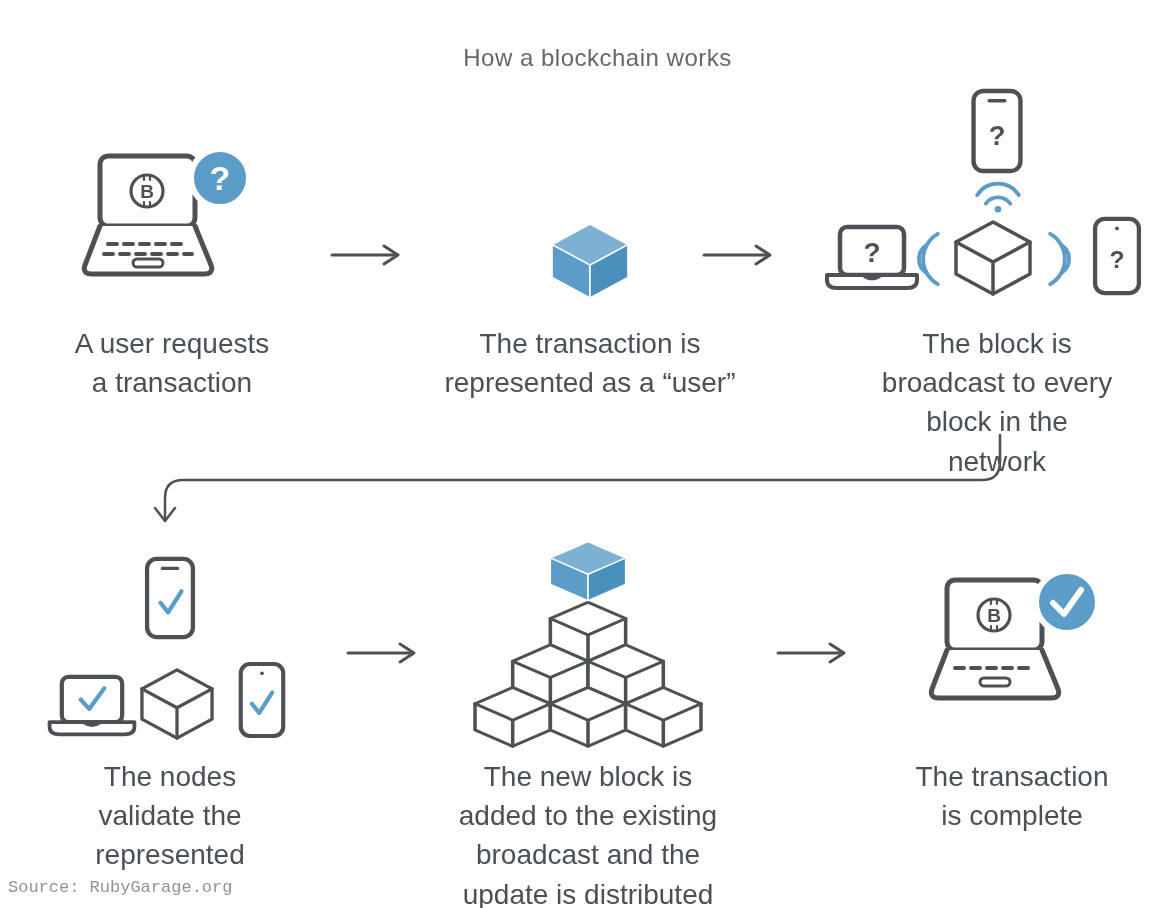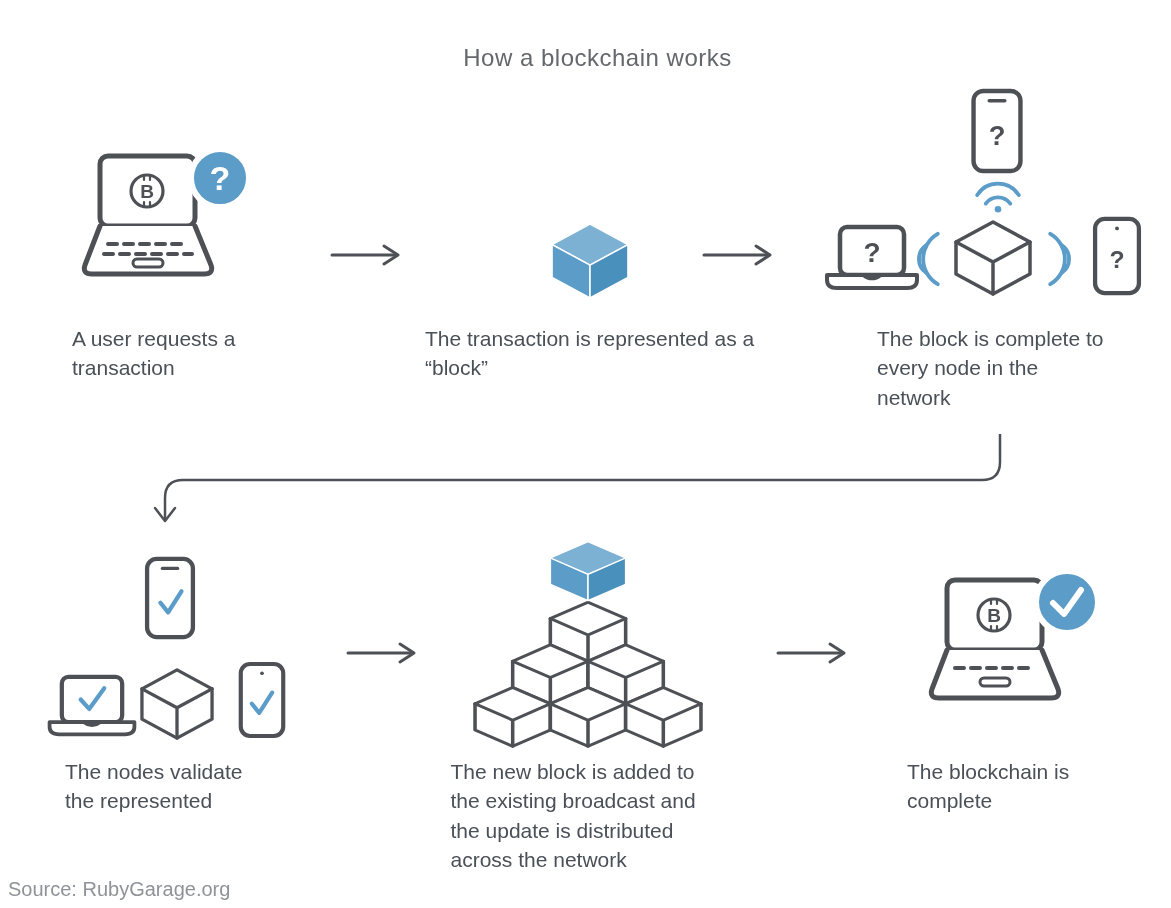--- a/index.html
+++ b/index.html
@@ -13,24 +13,24 @@
     width:1171px;height:908px;position:relative;overflow:hidden;
     font-family:"Liberation Sans","DejaVu Sans",sans-serif;color:var(--text);
   }
   .abs{position:absolute;}
   .title{
     position:absolute;top:44px;left:50%;transform:translateX(-50%);
     font-size:24px;font-weight:400;letter-spacing:.5px;color:var(--title);white-space:nowrap;margin-left:12px;
   }
   .caption{
     position:absolute;transform:translateX(-50%);
-    font-size:21px;line-height:1.4;color:var(--text);
+    text-align:center;font-size:28px;line-height:1.4;color:var(--text);
   }
   .source{
-    position:absolute;left:8px;top:878px;font-size:20px;color:var(--source);
+    position:absolute;left:8px;top:878px;font-size:17px;color:var(--source);font-family:Liberation Mono, monospace;
   }
   
   .s-dark{stroke:var(--outline);fill:none;stroke-linecap:round;stroke-linejoin:round;}
   .f-dark{fill:var(--outline);}
   .fw-sd{fill:#fff;stroke:var(--outline);stroke-linecap:round;stroke-linejoin:round;}
   .s-acc{stroke:var(--accent);fill:none;stroke-linecap:round;stroke-linejoin:round;}
   .f-acc{fill:var(--accent);}
   .cube-top{fill:var(--cube_top);stroke:#fff;stroke-width:1.5;stroke-linejoin:round;}
   .cube-left{fill:var(--cube_left);stroke:#fff;stroke-width:1.5;stroke-linejoin:round;}
   .cube-right{fill:var(--cube_right);stroke:#fff;stroke-width:1.5;stroke-linejoin:round;}
@@ -76,21 +76,21 @@
 <div class="caption" style="left:172px;top:324px;width:200px">A user requests a transaction</div>
 
 <svg class="abs" style="left:330px;top:243px" width="78" height="24" viewBox="0 0 78 24">
   <line class="s-dark" stroke-width="3" x1="2" y1="12" x2="64" y2="12"></line>
   <path class="s-dark" stroke-width="3" d="M54 3 L68 12 L54 21"></path>
 </svg>
 
 <svg class="abs" style="left:550px;top:222px" width="80" height="78" viewBox="0 0 78 76">
   <use href="#bcube"></use>
 </svg>
-<div class="caption" style="left:590px;top:324px;width:330px">The transaction is represented as a “block”</div>
+<div class="caption" style="left:590px;top:324px;width:330px">The transaction is represented as a “user”</div>
 
 <svg class="abs" style="left:702px;top:243px" width="78" height="24" viewBox="0 0 78 24">
   <line class="s-dark" stroke-width="3" x1="2" y1="12" x2="64" y2="12"></line>
   <path class="s-dark" stroke-width="3" d="M54 3 L68 12 L54 21"></path>
 </svg>
 
 <svg class="abs" style="left:970px;top:88px" width="54" height="86" viewBox="0 0 54 88">
   <rect class="fw-sd" stroke-width="4.5" x="3" y="3" width="48" height="82" rx="10"></rect>
   <line class="s-dark" stroke-width="3.5" x1="19" y1="13" x2="35" y2="13"></line>
   <text class="glyph" x="27" y="58" font-size="28" text-anchor="middle">?</text>
@@ -115,21 +115,21 @@
 </svg>
 <svg class="abs" style="left:1042px;top:228px" width="34" height="62" viewBox="0 0 34 64">
   <path class="s-acc" stroke-width="4" d="M8 6 A 30 30 0 0 1 8 58"></path>
   <path class="s-acc" stroke-width="4" d="M20 18 A 17 17 0 0 1 20 46"></path>
 </svg>
 <svg class="abs" style="left:1092px;top:216px" width="50" height="80" viewBox="0 0 52 84">
   <rect class="fw-sd" stroke-width="4.5" x="3" y="3" width="46" height="78" rx="10"></rect>
   <circle class="f-dark" cx="26" cy="13" r="2"></circle>
   <text class="glyph" x="26" y="55" font-size="26" text-anchor="middle">?</text>
 </svg>
-<div class="caption" style="left:997px;top:324px;width:240px">The block is complete to every node in the network</div>
+<div class="caption" style="left:997px;top:324px;width:240px">The block is broadcast to every block in the network</div>
 
 <svg class="abs" style="left:148px;top:434px" width="872" height="104" viewBox="0 0 872 104">
   <path class="s-dark" stroke-width="2.5" d="M852 0 L852 28 Q852 46 834 46 L35 46 Q17 46 17 64 L17 84"></path>
   <path class="s-dark" stroke-width="2.5" d="M7 74 L17 87 L27 74"></path>
 </svg>
 
 <svg class="abs" style="left:144px;top:556px" width="52" height="84" viewBox="0 0 54 88">
   <rect class="fw-sd" stroke-width="4.5" x="3" y="3" width="48" height="82" rx="10"></rect>
   <line class="s-dark" stroke-width="3.5" x1="19" y1="13" x2="35" y2="13"></line>
   <polyline class="s-acc" stroke-width="4.5" points="17,49 25,59 39,37"></polyline>
@@ -179,15 +179,15 @@
     <path class="s-dark" stroke-width="2.2" d="M66 30 v4 M72 30 v4 M66 56 v4 M72 56 v4"></path>
   </g>
   <path class="fw-sd" stroke-width="5" d="M22 80 L7 119 Q4 128 14 128 L126 128 Q136 128 133 119 L117 80"></path>
   <line class="s-dark" stroke-width="4" x1="30" y1="98" x2="110" y2="98" stroke-dasharray="9 7"></line>
   <rect class="s-dark" stroke-width="3" x="55" y="108" width="30" height="8" rx="4"></rect>
   <g>
     <circle class="f-acc" cx="142" cy="32" r="31" stroke="#fff" stroke-width="6"></circle>
     <polyline points="128,33 139,44 156,20" fill="none" stroke="#fff" stroke-width="6" stroke-linecap="round" stroke-linejoin="round"></polyline>
   </g>
 </svg>
-<div class="caption" style="left:1012px;top:757px;width:210px">The blockchain is complete</div>
+<div class="caption" style="left:1012px;top:757px;width:210px">The transaction is complete</div>
 
 <div class="source">Source: RubyGarage.org</div>
 
 </body></html>

